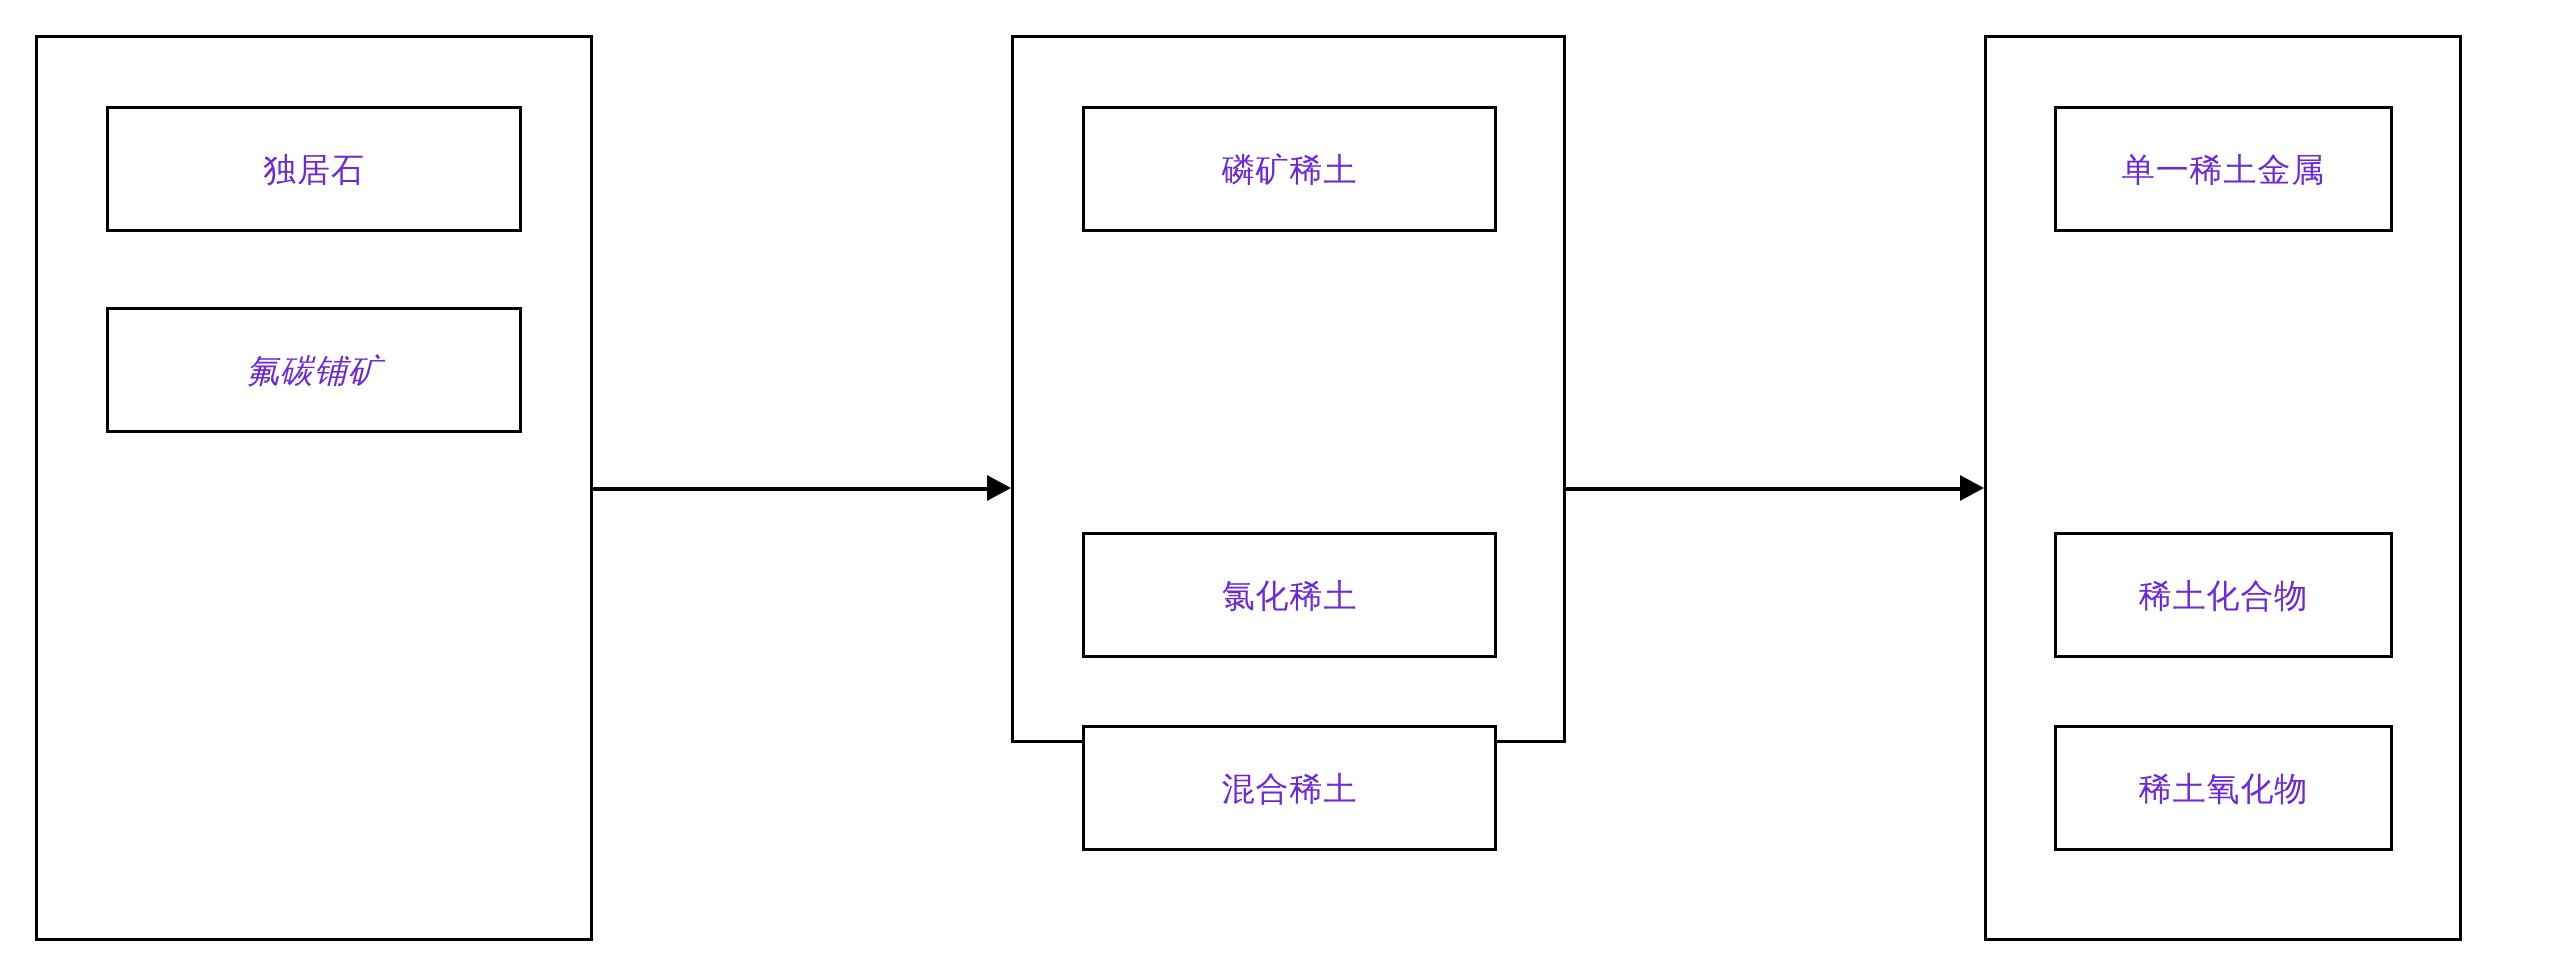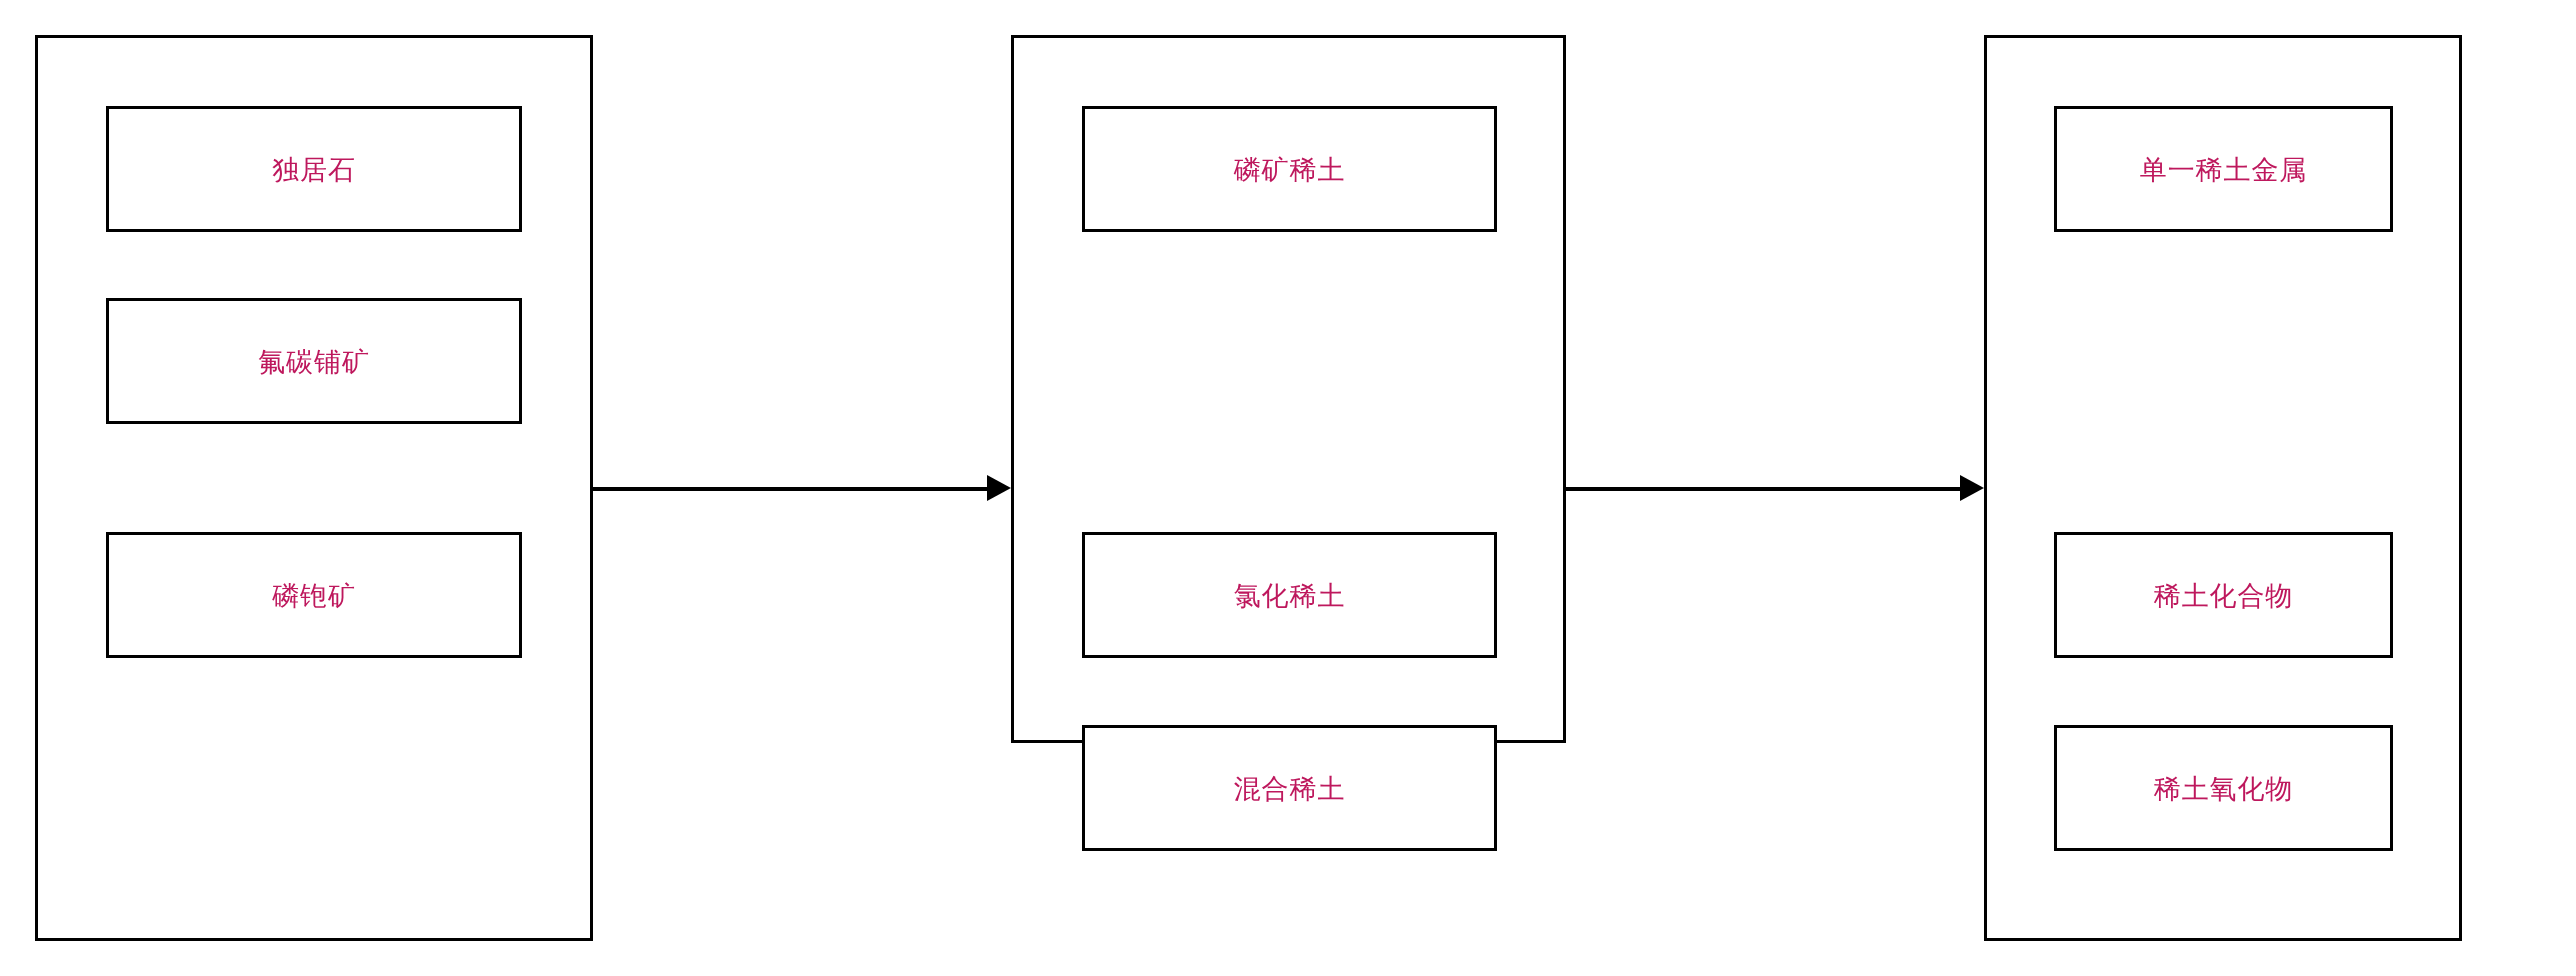--- a/index.html
+++ b/index.html
@@ -36,28 +36,28 @@
     align-items: center;
     justify-content: center;
     height: 126px;
   }
   
   #group-0 .node-box { left: 68px; right: 68px; }
   #group-1 .node-box { left: 68px; right: 66px; }
   #group-2 .node-box { left: 67px; right: 66px; }
 
   .node-box.row-0 { top: 68px;  }
-  .node-box.row-1 { top: 260px; }
+  .node-box.row-1 { top: 269px; font-style: italic; }
   .node-box.row-2 { top: 494px; }
   .node-box.row-3 { top: 687px; }
 
   .node-label {
-    font-size: 27px;
+    font-size: 33px;
     line-height: 1;
-    color: #be185d;
+    color: #6d28d9;
     letter-spacing: 0.9px;
     white-space: nowrap;
     user-select: none;
   }
 
   
   .connector {
     position: absolute;
     height: 35px;
     top: 471px;
@@ -91,23 +91,20 @@
 
 <div id="canvas">
 
   <div class="stage-group" id="group-0">
     <div class="node-box row-0">
       <span class="node-label">独居石</span>
     </div>
     <div class="node-box row-1">
       <span class="node-label">氟碳铺矿</span>
     </div>
-    <div class="node-box row-2">
-      <span class="node-label">磷铇矿</span>
-    </div>
   </div>
 
   <div class="connector" id="connector-0">
     <div class="shaft"></div>
     <div class="arrowhead"></div>
   </div>
 
   <div class="stage-group" id="group-1">
     <div class="node-box row-0">
       <span class="node-label">磷矿稀土</span>

